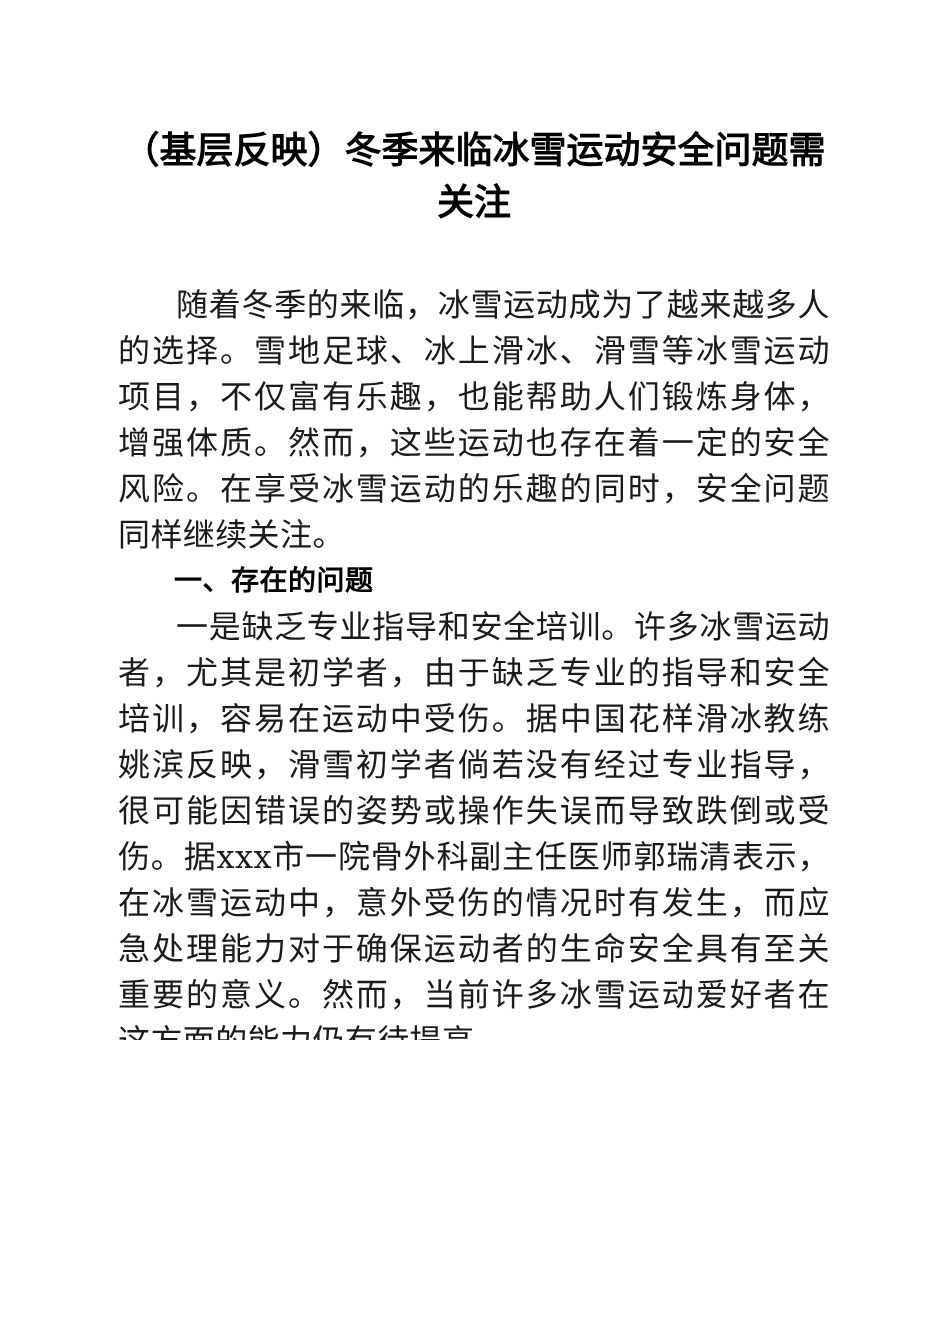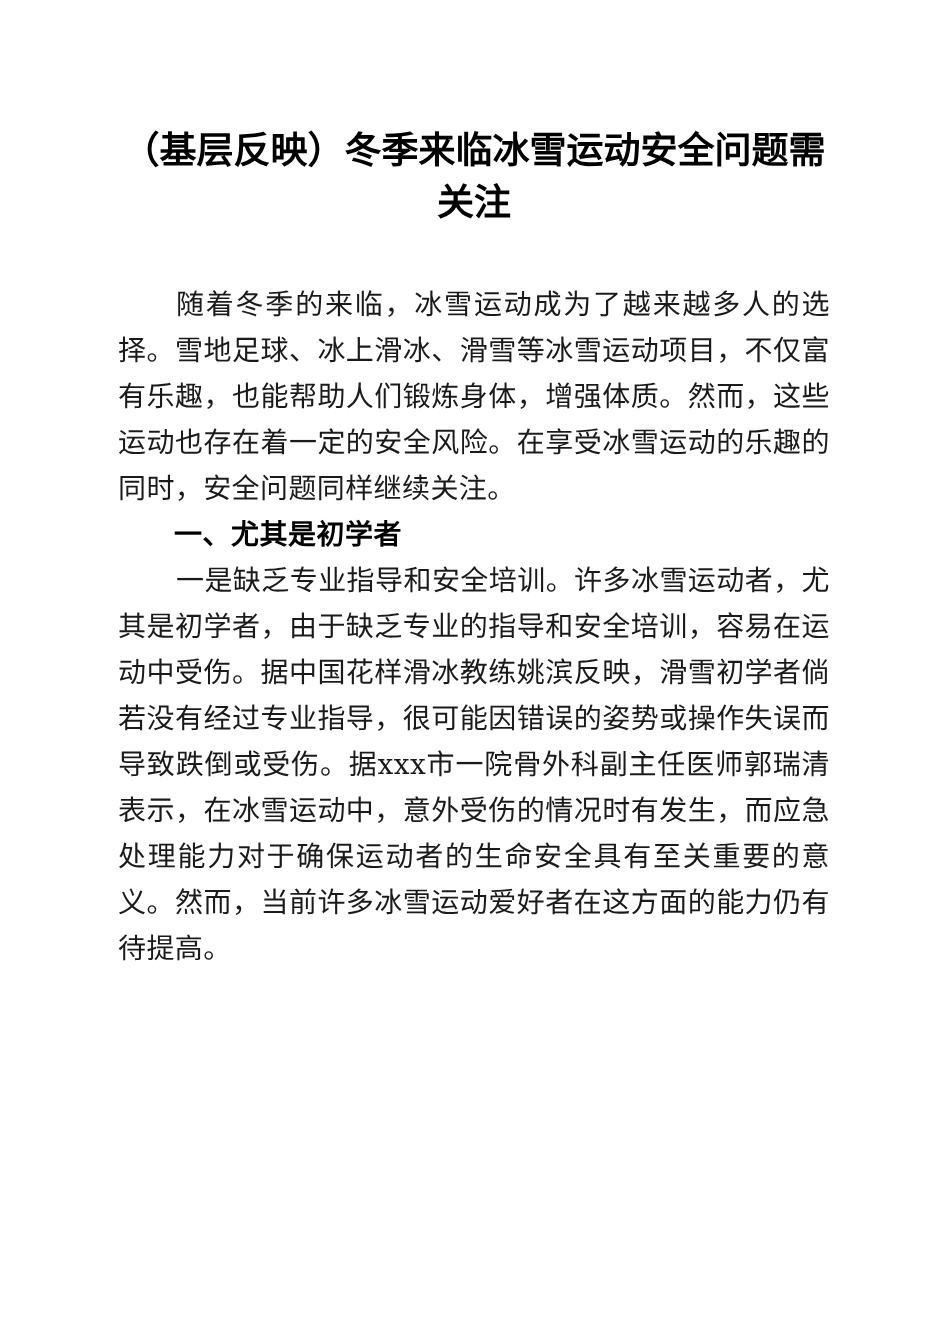--- a/index.html
+++ b/index.html
@@ -36,21 +36,21 @@
     text-align: center;
     letter-spacing: 0px;
     margin: 0;
     padding-top: 124px;
     word-break: break-all;
   }
 
   
   .para {
     font-family: "DejaVu Serif", "Liberation Serif", serif;
-    font-size: 28px;
+    font-size: 32px;
     line-height: 46px;
     color: #1a1a1a;
     text-align: justify;
     text-align-last: left;
     text-justify: inter-character;
     margin: 0;
     letter-spacing: 0.4px;
     word-break: break-all;
   }
 
@@ -85,21 +85,21 @@
 <div class="page">
 
   <div class="doc-body">
 
     <h1 class="doc-title">（基层反映）冬季来临冰雪运动安全问题需关注</h1>
 
     <div class="gap-after-title"></div>
 
     <p class="para indent">随着冬季的来临，冰雪运动成为了越来越多人的选择。雪地足球、冰上滑冰、滑雪等冰雪运动项目，不仅富有乐趣，也能帮助人们锻炼身体，增强体质。然而，这些运动也存在着一定的安全风险。在享受冰雪运动的乐趣的同时，安全问题同样继续关注。</p>
 
-    <h2 class="section-heading">一、尤其是初学者</h2>
+    <h2 class="section-heading">一、存在的问题</h2>
 
     <p class="para indent">
       <span class="lead">一是缺乏专业指导和安全培训。</span><span>许多冰雪运动者，尤其是初学者，由于缺乏专业的指导和安全培训，容易在运动中受伤。据中国花样滑冰教练姚滨反映，滑雪初学者倘若没有经过专业指导，很可能因错误的姿势或操作失误而导致跌倒或受伤。据xxx市一院骨外科副主任医师郭瑞清表示，在冰雪运动中，意外受伤的情况时有发生，而应急处理能力对于确保运动者的生命安全具有至关重要的意义。然而，当前许多冰雪运动爱好者在这方面的能力仍有待提高。</span>
     </p>
 
 
   </div>
 
 </div>
 

